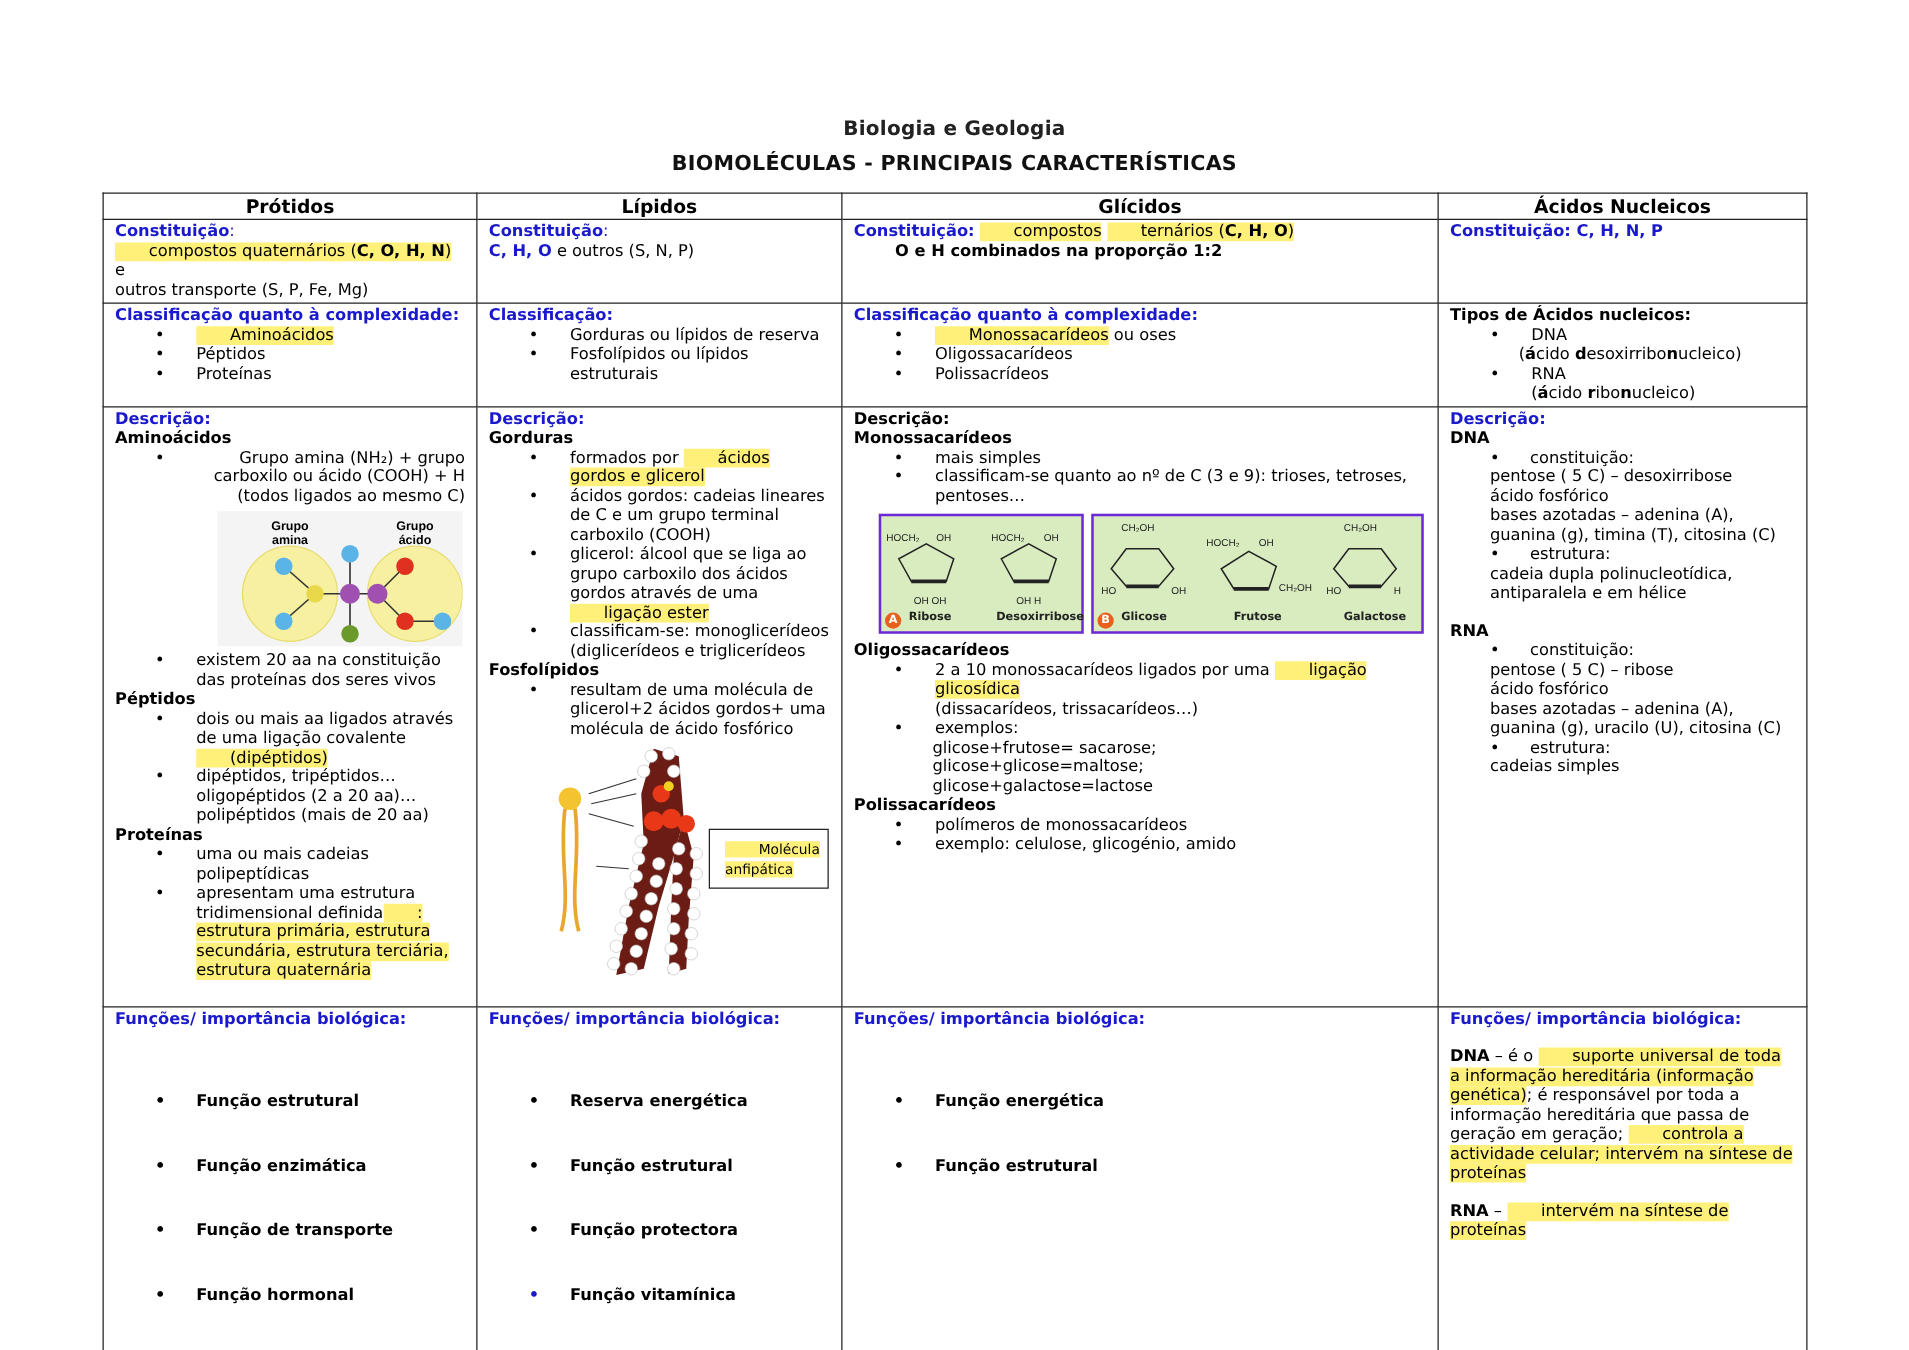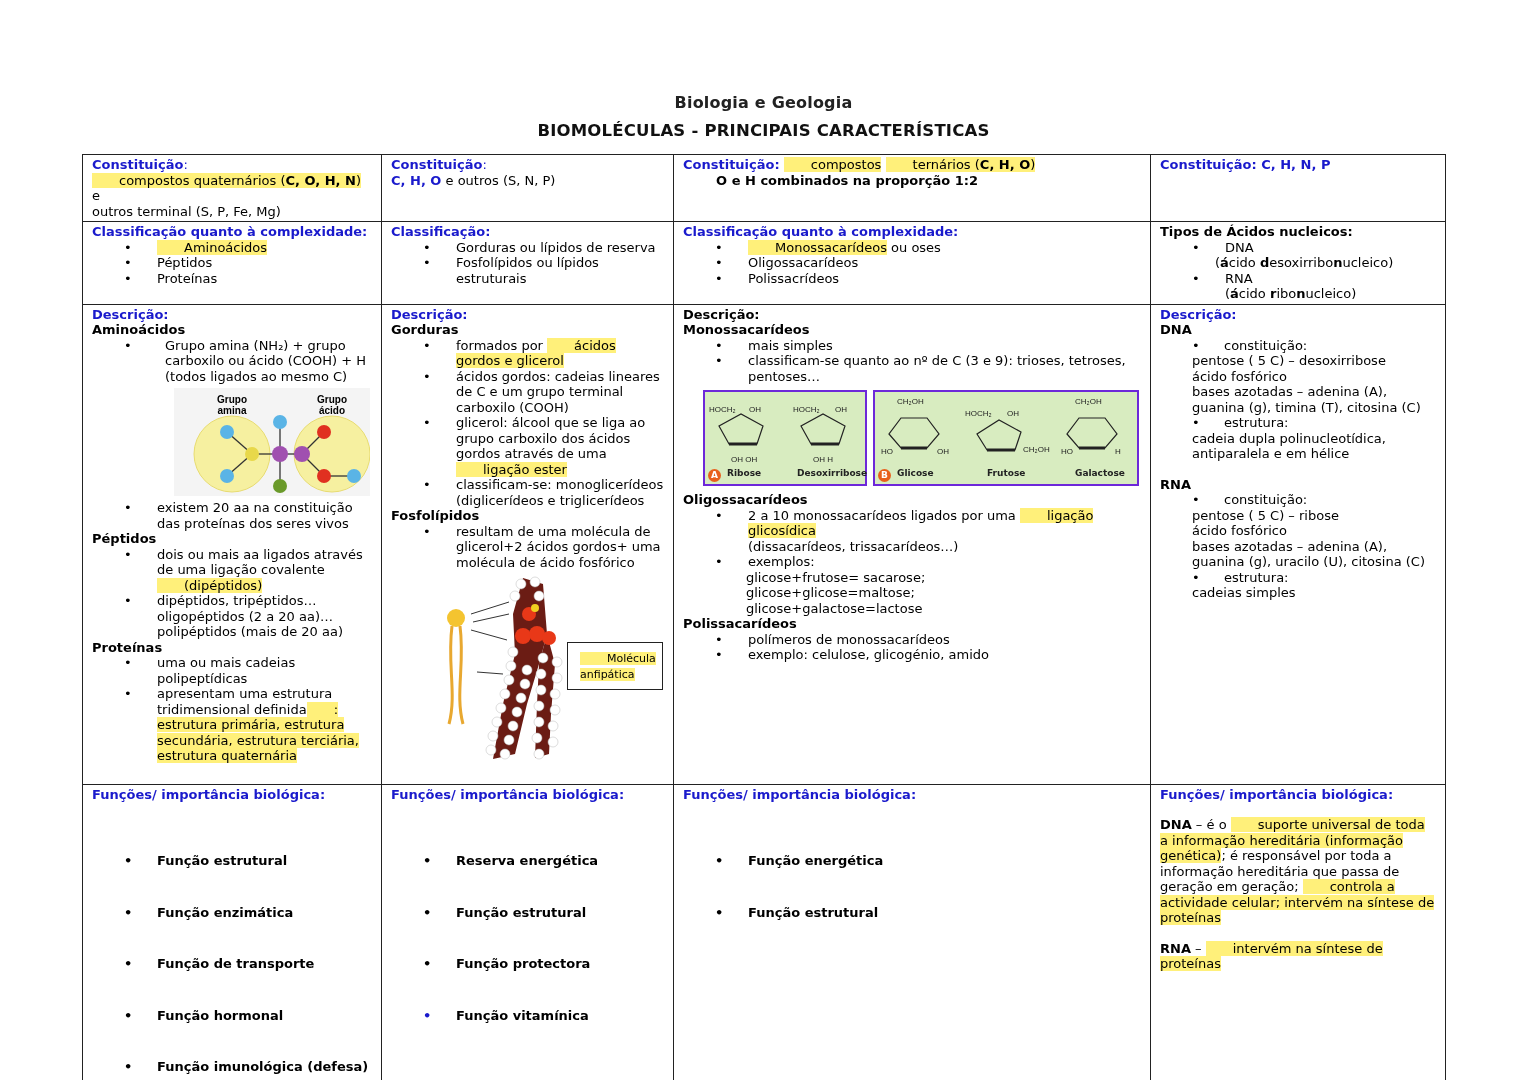--- a/index.html
+++ b/index.html
@@ -40,26 +40,32 @@
 <div class="title">BIOMOLÉCULAS - PRINCIPAIS CARACTERÍSTICAS</div>
 
 <table class="main">
   <colgroup>
     <col style="width:299px">
       <col style="width:292px">
       <col style="width:477px">
       <col style="width:295px">
   </colgroup>
   <tbody>
+      <tr>
+    <th>Prótidos</th>
+    <th>Lípidos</th>
+    <th>Glícidos</th>
+    <th>Ácidos Nucleicos</th>
+  </tr>
 
   <tr style="height:47px">
     <td>
       <div><span class="lbl">Constituição</span><span style="color:#1a1acc">:</span></div>
       <div><span class="hl"><span>compostos quaternários (</span><b>C, O, H, N</b><span>)</span></span><span> e</span></div>
-      <div>outros terminal (S, P, Fe, Mg)</div>
+      <div>outros transporte (S, P, Fe, Mg)</div>
     </td>
     <td>
       <div><span class="lbl">Constituição</span><span style="color:#1a1acc">:</span></div>
       <div><b style="color:#1a1acc">C, H, O</b><span> e outros (S, N, P)</span></div>
     </td>
     <td>
       <div><span class="lbl">Constituição:</span> <span class="hl">compostos</span> <span class="hl"><span>ternários (</span><b>C, H, O</b><span>)</span></span></div>
       <div class="center" style="padding-right:130px"><b>O e H combinados na proporção 1:2</b></div>
     </td>
     <td>
@@ -102,21 +108,21 @@
       </ul>
       <div style="padding-left:65px">(<b>á</b><span>cido </span><b>r</b><span>ibo</span><b>n</b><span>ucleico</span>)</div>
     </td>
   </tr>
 
   <tr style="height:480px">
     <td>
       <div class="lbl">Descrição:</div>
       <div class="sub">Aminoácidos</div>
       <ul>
-            <li style="padding-left:73px;text-align:left;padding-right:0">Grupo amina (NH₂) + grupo carboxilo ou ácido (COOH) + H (todos ligados ao mesmo C)</li>
+            <li style="padding-left:73px;text-align:right;padding-right:0">Grupo amina (NH₂) + grupo carboxilo ou ácido (COOH) + H (todos ligados ao mesmo C)</li>
           </ul>
       <div class="img-amino">
         <svg width="196" height="108" viewBox="0 0 196 108">
           <circle cx="58" cy="66" r="38" fill="#f6f0a0" stroke="#e8dc70"></circle>
           <circle cx="158" cy="66" r="38" fill="#f6f0a0" stroke="#e8dc70"></circle>
           <text x="58" y="15" font-size="10" font-weight="bold" text-anchor="middle" font-family="Liberation Sans, sans-serif">Grupo</text>
           <text x="58" y="26" font-size="10" font-weight="bold" text-anchor="middle" font-family="Liberation Sans, sans-serif">amina</text>
           <text x="158" y="15" font-size="10" font-weight="bold" text-anchor="middle" font-family="Liberation Sans, sans-serif">Grupo</text>
           <text x="158" y="26" font-size="10" font-weight="bold" text-anchor="middle" font-family="Liberation Sans, sans-serif">ácido</text>
           <g stroke="#333" stroke-width="1.3">

